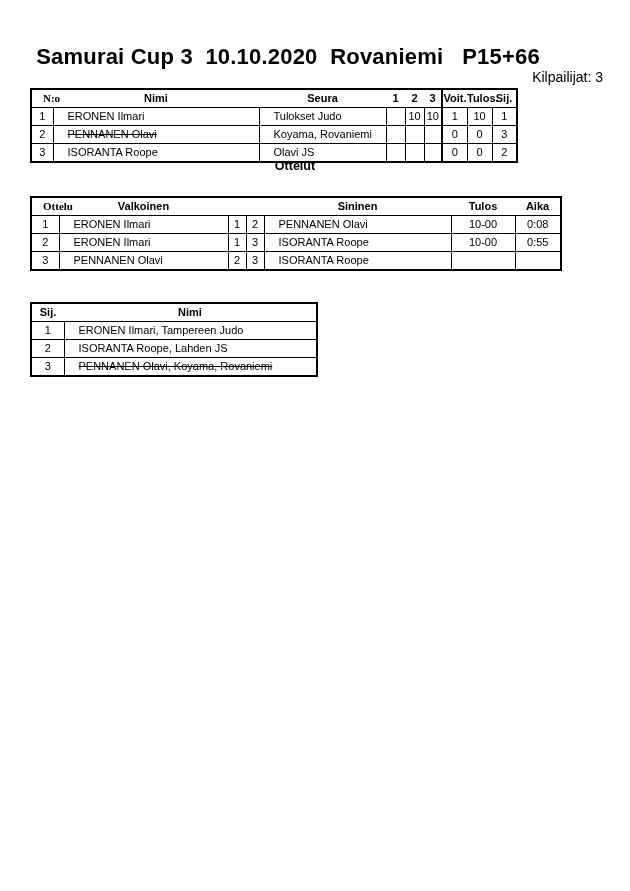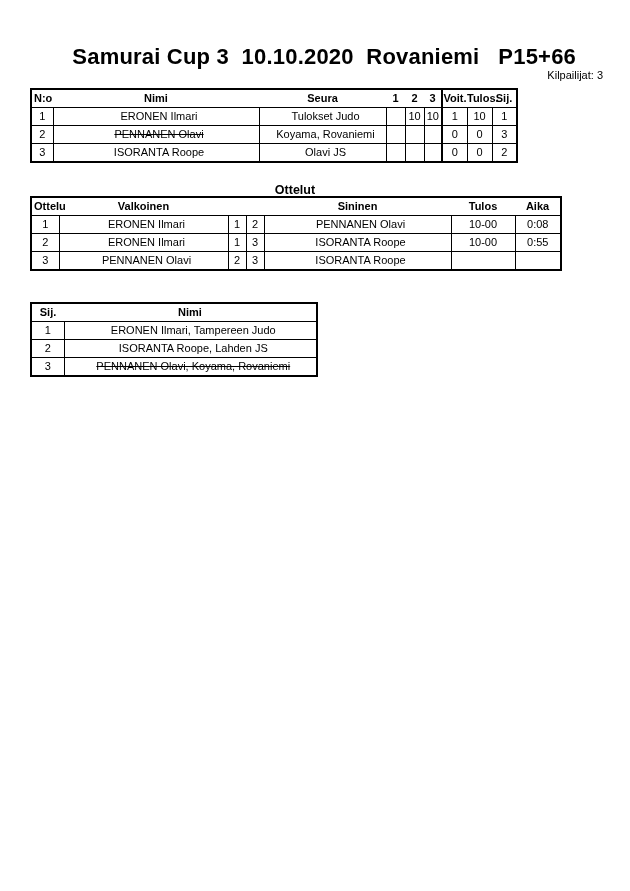--- a/index.html
+++ b/index.html
@@ -6,51 +6,51 @@
   .page{
     position:relative;
     width:630px;height:891px;
     background:#ffffff;
     font-family:"Liberation Sans","DejaVu Sans",sans-serif;
     color:#000;
     overflow:hidden;
   }
   .doc-title{
     position:absolute;top:44px;left:0;width:576px;
-    text-align:right;font-size:22px;font-weight:bold;
+    text-align:center;font-size:22px;font-weight:bold;
     white-space:pre;letter-spacing:0.2px;
   }
   .sec-title{
     position:absolute;font-size:12.5px;font-weight:bold;text-align:center;
   }
   .sec-title.kilpailijat{left:30px;width:420px;top:68px;}
-  .sec-title.ottelut{left:30px;width:530px;top:183px;}
+  .sec-title.ottelut{left:30px;width:530px;top:159px;}
   .sec-title.tulokset{left:30px;width:286px;top:282px;}
   .count-label{
-    position:absolute;top:69px;right:27px;font-size:11px;
+    position:absolute;top:69px;right:27px;font-size:14px;
   }
   table.sheet{
     position:absolute;left:30px;
     border-collapse:collapse;table-layout:fixed;
     font-size:11px;line-height:17px;
     border:2px solid #000;
   }
   table.sheet td{
     border:1px solid #000;
     height:17px;padding:0;text-align:center;
     overflow:hidden;white-space:nowrap;
   }
   table.sheet th{
     border:none;border-bottom:1.5px solid #000;
     height:17px;padding:0;text-align:center;
     font-weight:bold;font-size:11px;
     overflow:visible;white-space:nowrap;
   }
-  table.sheet td.name{text-align:center;padding-left:6px;}
-  table.sheet th.lft{text-align:left;padding-left:2px;}
+  table.sheet td.name{text-align:left;padding-left:14px;}
+  table.sheet th.lft{text-align:left;padding-left:11px;font-family:Liberation Serif, serif;}
   table.sheet .thickL{border-left:2px solid #000 !important;}
   .strike{text-decoration:line-through;}
   #t-kilpailijat{top:88px;width:486px;}
   #t-ottelut{top:196px;width:530px;}
   #t-tulokset{top:302px;width:286px;}
   th.hdr-nimi1{padding-right:56px;}
   th.hdr-valkoinen{padding-right:20px;}
   th.hdr-sininen{padding-right:32px;}
 </style>
 </head>

